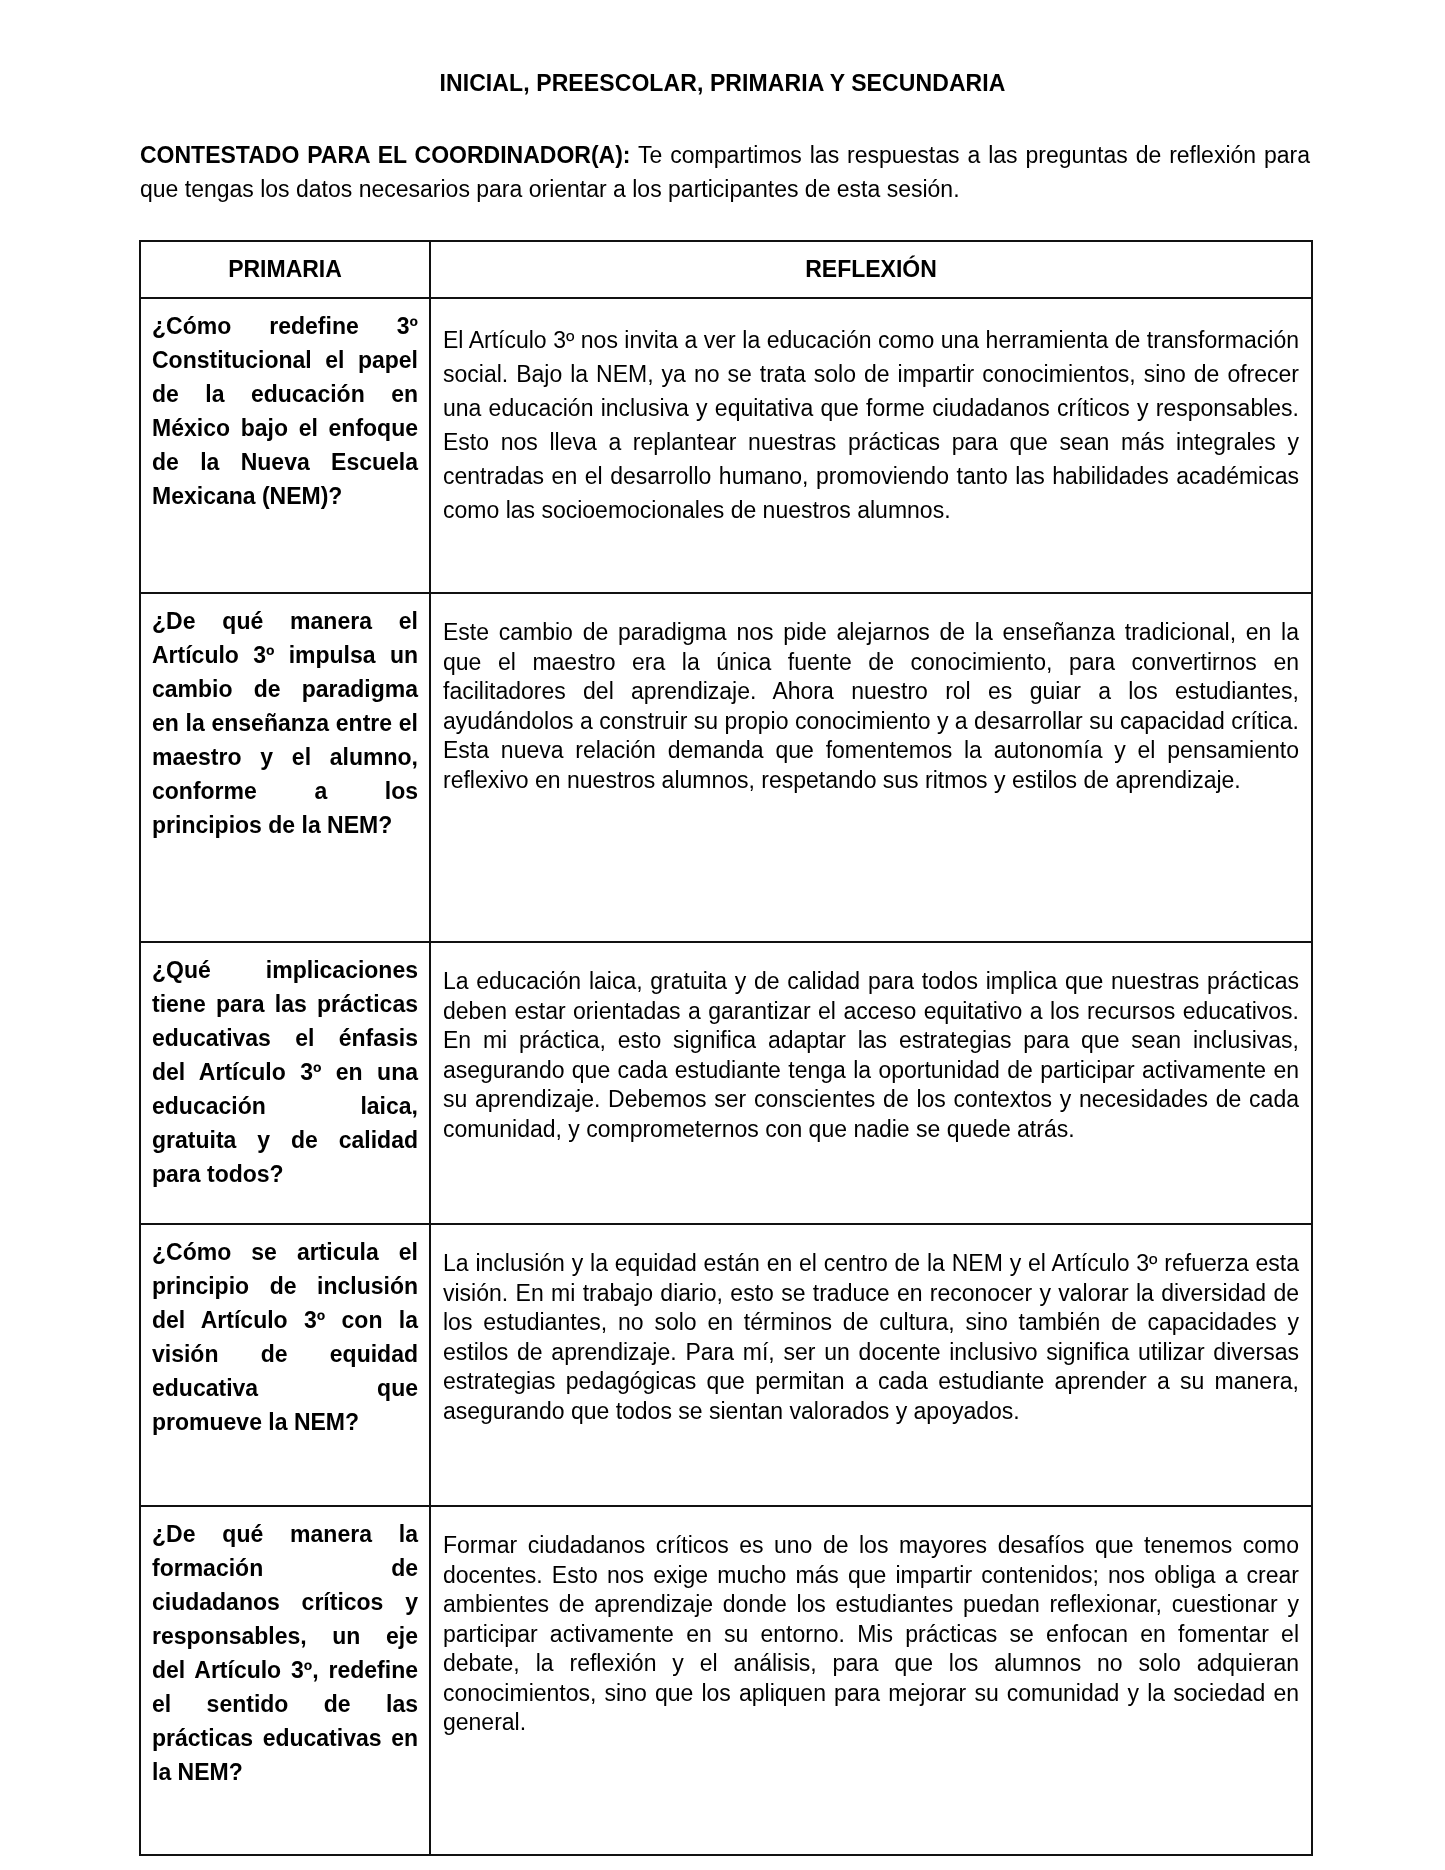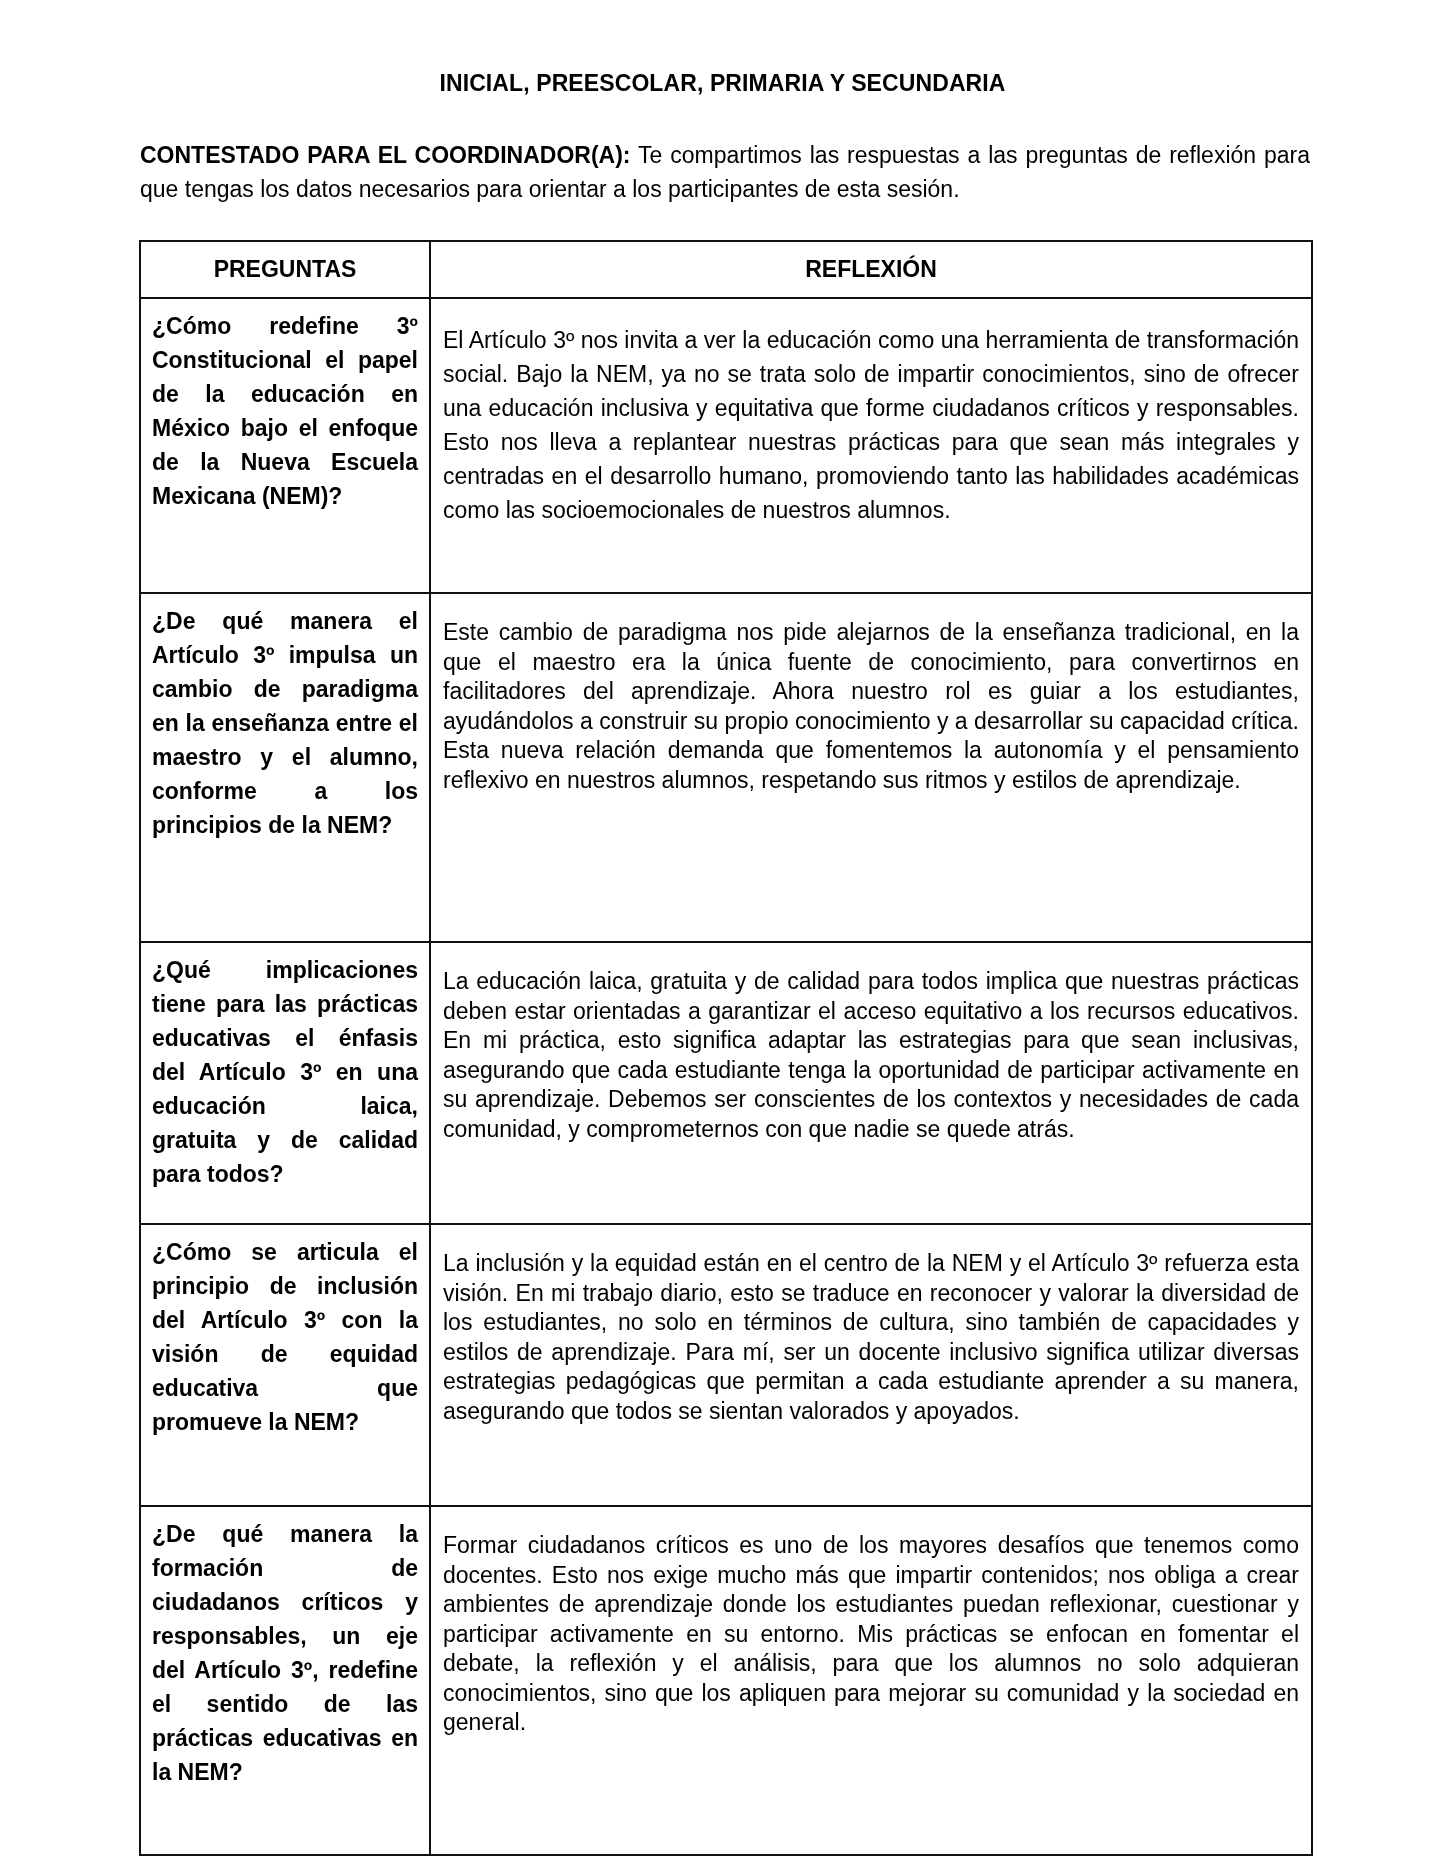--- a/index.html
+++ b/index.html
@@ -52,21 +52,21 @@
 
 <div class="intro"><b>CONTESTADO PARA EL COORDINADOR(A):</b><span> Te compartimos las respuestas a las preguntas de reflexión para que tengas los datos necesarios para orientar a los participantes de esta sesión.</span></div>
 
 <table class="qa">
   <colgroup>
       <col class="c1">
       <col class="c2">
     </colgroup>
   <thead>
     <tr>
-      <th>PREGUNTAS</th>
+      <th>PRIMARIA</th>
       <th>REFLEXIÓN</th>
     </tr>
   </thead>
   <tbody>
     <tr class="r1">
       <td class="q">¿Cómo redefine 3º Constitucional el papel de la educación en México bajo el enfoque de la Nueva Escuela Mexicana (NEM)?</td>
       <td class="a">El Artículo 3º nos invita a ver la educación como una herramienta de transformación social. Bajo la NEM, ya no se trata solo de impartir conocimientos, sino de ofrecer una educación inclusiva y equitativa que forme ciudadanos críticos y responsables. Esto nos lleva a replantear nuestras prácticas para que sean más integrales y centradas en el desarrollo humano, promoviendo tanto las habilidades académicas como las socioemocionales de nuestros alumnos.</td>
     </tr>
     <tr class="r2">
       <td class="q">¿De qué manera el Artículo 3º impulsa un cambio de paradigma en la enseñanza entre el maestro y el alumno, conforme a los principios de la NEM?</td>

